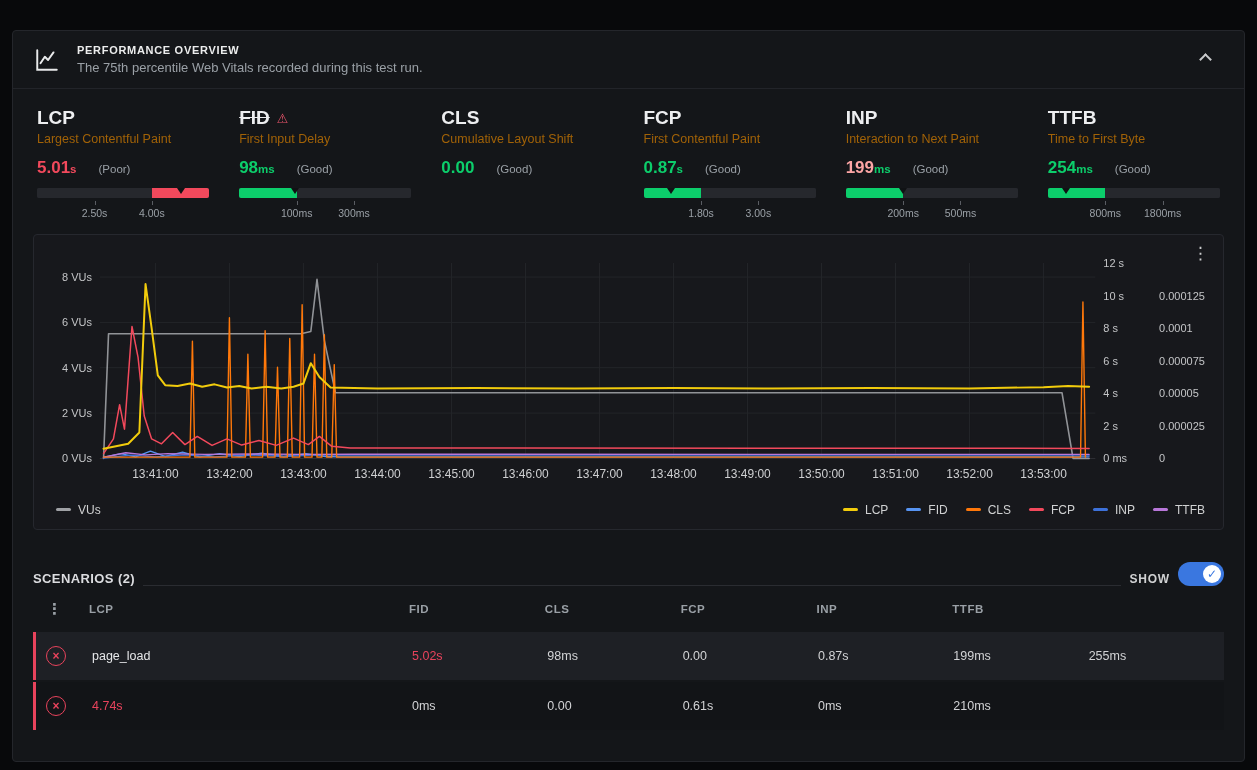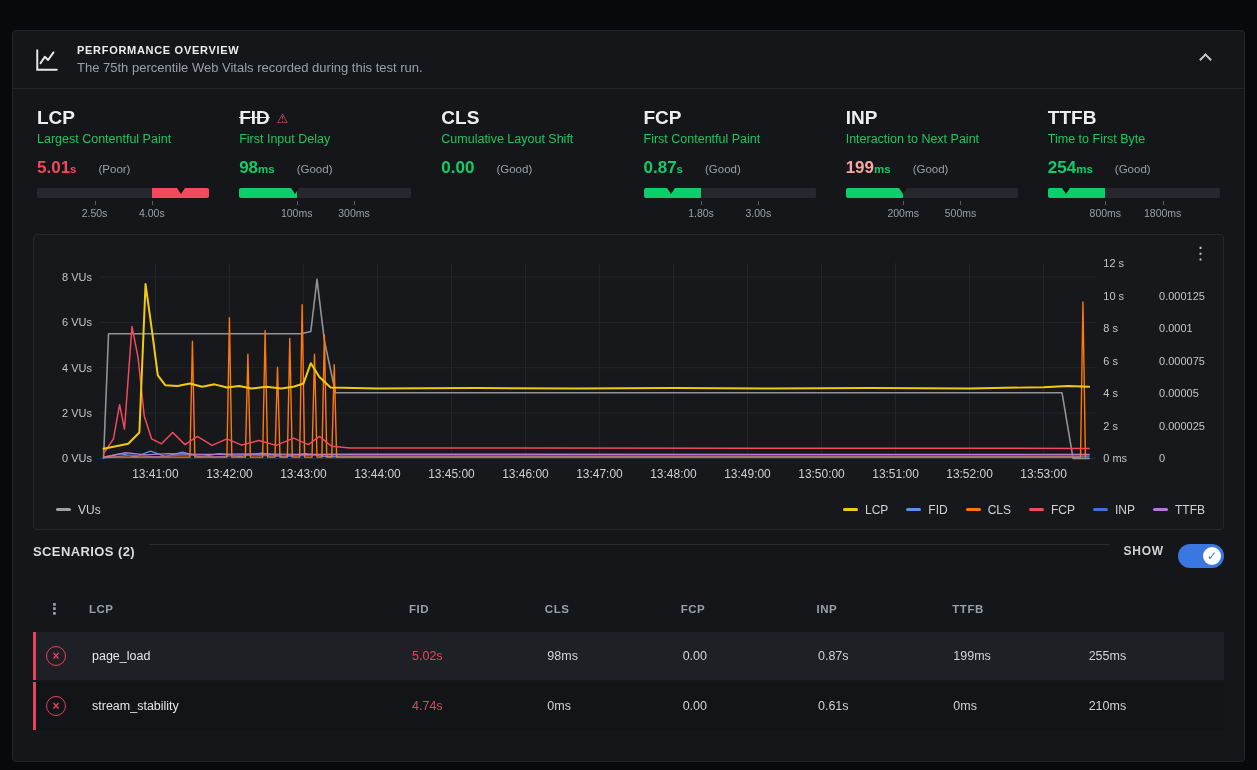--- a/index.html
+++ b/index.html
@@ -31,21 +31,21 @@
   .chev { display:block; width:9px; height:9px; border-top:2px solid #c9cacc; border-right:2px solid #c9cacc; transform:rotate(-45deg); }
   
   .vitals {
     display:grid; grid-template-columns:repeat(6,1fr);
     gap:0 30px; padding:18px 24px 2px;
   }
   .vital-head { display:flex; align-items:center; }
   .vital-abbr { font-size:19px; font-weight:700; color:#edeef0; }
   .vital-abbr.strike { text-decoration:line-through; }
   .vital-warn { color:#e8546a; font-size:13px; margin-left:7px; }
-  .vital-name { font-size:12.5px; color:#22c55e; margin:3px 0 12px; white-space:nowrap; }
+  .vital-name { font-size:12.5px; color:#a16207; margin:3px 0 12px; white-space:nowrap; }
   .vital-value-row { display:flex; align-items:baseline; }
   .vital-value { font-size:17px; font-weight:700; }
   .vital-unit { font-size:11.5px; font-weight:700; }
   .vital-rating { font-size:11.5px; color:#9aa0a6; margin-left:22px; }
   .gauge { position:relative; height:40px; margin-top:10px; }
   .bar { position:absolute; top:0; left:0; right:0; height:10px; border-radius:2px; background:#26282d; overflow:hidden; }
   .zone { position:absolute; top:0; height:10px; background:#26282d; }
   .z1 { left:0; width:33.4%; } .z2 { left:33.4%; width:33.3%; } .z3 { left:66.7%; width:33.3%; }
   .caret { position:absolute; top:0; transform:translateX(-50%); width:0; height:0;
            border-left:4px solid transparent; border-right:4px solid transparent; border-top:6px solid #101214; z-index:2; }
@@ -68,21 +68,21 @@
   #chart-svg .grid0 { stroke:#2e3035; }
   #chart-svg .xlab { fill:#cfd0d2; font-size:12px; font-family:"Liberation Sans","DejaVu Sans",sans-serif; }
   #chart-svg .ylab { fill:#c4c5c7; font-size:11px; font-family:"Liberation Sans","DejaVu Sans",sans-serif; }
   .legend { display:flex; align-items:center; padding:2px 12px 10px; font-size:12px; color:#d0d1d2; }
   .legend .spacer { flex:1; }
   .lg-item { display:inline-flex; align-items:center; gap:7px; margin-left:18px; cursor:pointer; }
   #legend-left .lg-item { margin-left:4px; }
   .sw { width:15px; height:3px; border-radius:2px; display:inline-block; }
   
   .scenarios { padding:0 20px 10px; }
-  .sc-head { display:flex; align-items:flex-start; gap:14px; height:42px; }
+  .sc-head { display:flex; align-items:flex-end; gap:8px; height:42px; }
   .sc-title { font-size:13px; font-weight:700; color:#dcdde0; letter-spacing:.4px; white-space:nowrap; }
   .sc-div { flex:1; height:1px; background:#2a2c31; }
   .sc-show { font-size:12px; font-weight:600; color:#d0d1d2; letter-spacing:.8px; }
   .toggle { width:46px; height:24px; border-radius:12px; background:#3a77e0; position:relative; cursor:pointer; flex:0 0 auto; }
   .knob { position:absolute; top:3px; right:3px; width:18px; height:18px; border-radius:50%; background:#fff; color:#3a77e0;
           font-size:12px; font-weight:700; display:flex; align-items:center; justify-content:center; }
   .trow { display:grid; grid-template-columns:56px 320px repeat(6,1fr); align-items:center; }
   .thead { height:46px; color:#9aa0a6; font-size:11.5px; font-weight:700; letter-spacing:.5px; }
   .kebab-sm { color:#9aa0a6; font-size:15px; margin-left:14px; cursor:pointer; }
   .sort { margin-left:6px; color:#9aa0a6; font-size:13px; }
@@ -364,21 +364,20 @@
     <div class="cell name v-name">page_load</div>
     <div class="cell red v-lcp">5.02s</div>
     <div class="cell v-fid">98ms</div>
     <div class="cell v-cls">0.00</div>
     <div class="cell v-fcp">0.87s</div>
     <div class="cell v-inp">199ms</div>
     <div class="cell v-ttfb">255ms</div>
   </div>
           <div class="trow data-row alt">
     <div class="cell"><span class="err-icon">×</span></div>
-    <div class="cell name v-name">stream_stability</div>
     <div class="cell red v-lcp">4.74s</div>
     <div class="cell v-fid">0ms</div>
     <div class="cell v-cls">0.00</div>
     <div class="cell v-fcp">0.61s</div>
     <div class="cell v-inp">0ms</div>
     <div class="cell v-ttfb">210ms</div>
   </div>
         </div>
     </div>
 

